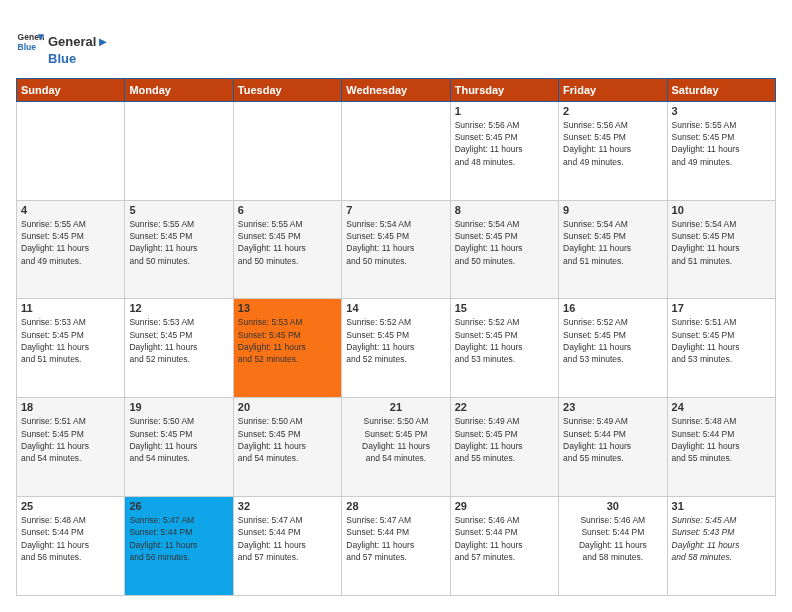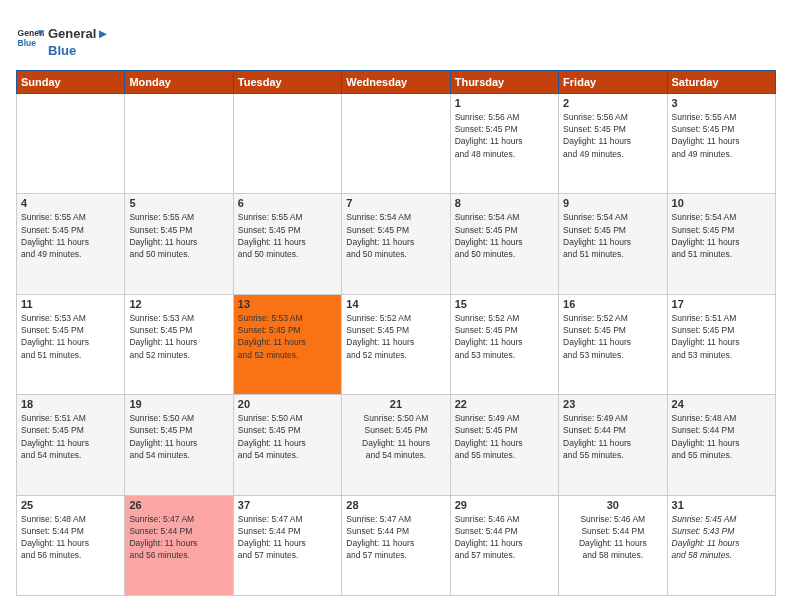--- a/index.html
+++ b/index.html
@@ -99,21 +99,21 @@
 <body>
 
 <div class="page">
   <div class="header">
     <div class="logo">
       <svg class="logo-icon" viewBox="0 0 36 36" xmlns="http://www.w3.org/2000/svg">
         <text x="2" y="16" font-size="11" font-weight="bold" fill="#333" font-family="Arial">General</text>
         <text x="2" y="28" font-size="11" font-weight="bold" fill="#2a6db5" font-family="Arial">Blue</text>
         <polygon points="28,8 36,8 32,16" fill="#2a6db5"></polygon>
       </svg>
-      <div style="display:flex;flex-direction:column;margin-top:10px;">
+      <div style="display:flex;flex-direction:column;margin-top:18px;">
         <span style="font-size:13px;font-weight:bold;color:#333;line-height:1.3;">General<span style="color:#2a6db5;">►</span></span>
         <span style="font-size:13px;font-weight:bold;color:#2a6db5;line-height:1.3;">Blue</span>
       </div>
     </div>
     <div class="title-section">
       <div class="month-title"></div>
       <div class="location"></div>
     </div>
   </div>
 
@@ -311,29 +311,29 @@
           </td>
         </tr>
         <tr>
           <td style="background-color: rgb(255, 255, 255);">
             <span class="day-number">25</span>
             <div class="day-info" style="white-space: pre-line;">Sunrise: 5:48 AM
 Sunset: 5:44 PM
 Daylight: 11 hours
 and 56 minutes.</div>
           </td>
-          <td style="background-color: #fca5a5;">
+          <td style="background-color: #0ea5e9;">
             <span class="day-number">26</span>
             <div class="day-info" style="white-space: pre-line;">Sunrise: 5:47 AM
 Sunset: 5:44 PM
 Daylight: 11 hours
 and 56 minutes.</div>
           </td>
           <td style="background-color: rgb(255, 255, 255);">
-            <span class="day-number">37</span>
+            <span class="day-number">32</span>
             <div class="day-info" style="white-space: pre-line;">Sunrise: 5:47 AM
 Sunset: 5:44 PM
 Daylight: 11 hours
 and 57 minutes.</div>
           </td>
           <td style="background-color: rgb(255, 255, 255);">
             <span class="day-number">28</span>
             <div class="day-info" style="white-space: pre-line;">Sunrise: 5:47 AM
 Sunset: 5:44 PM
 Daylight: 11 hours

